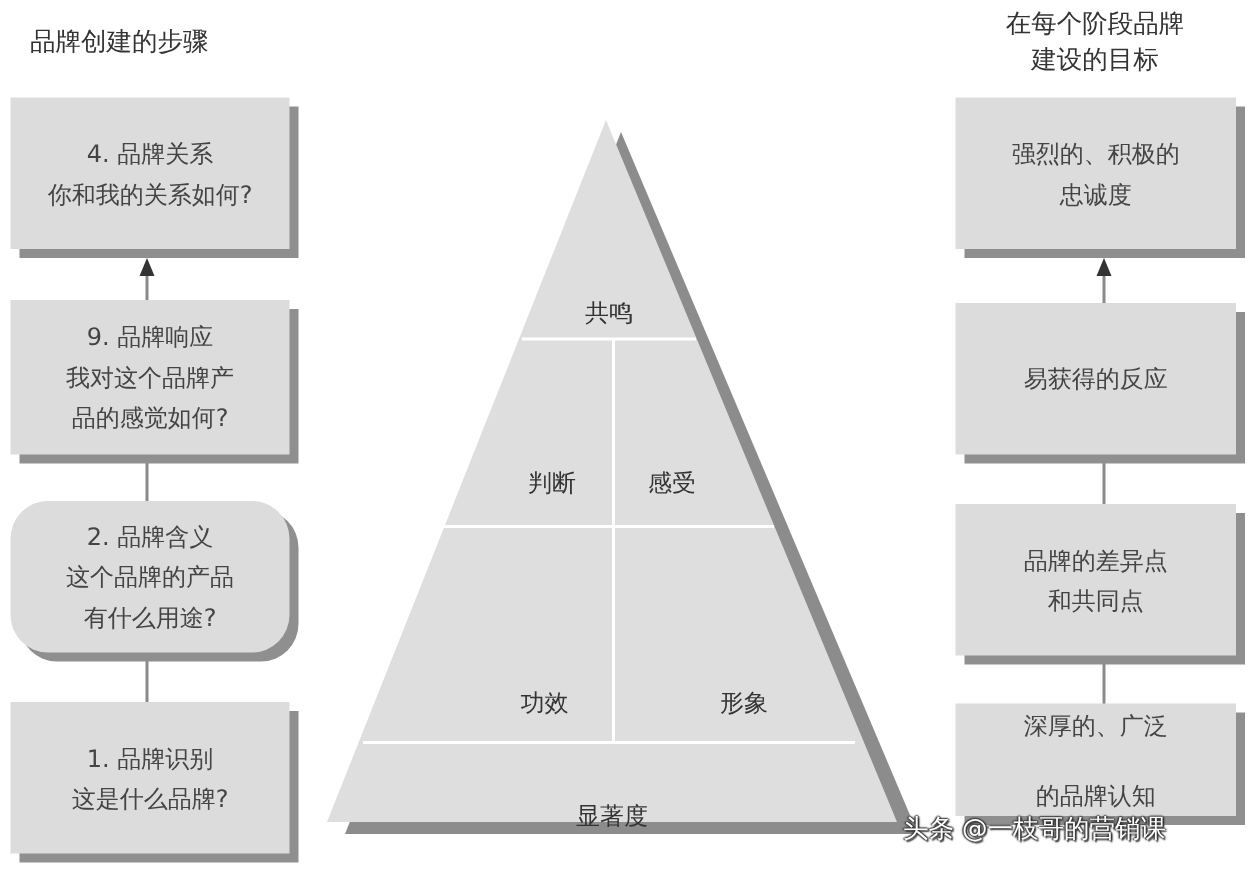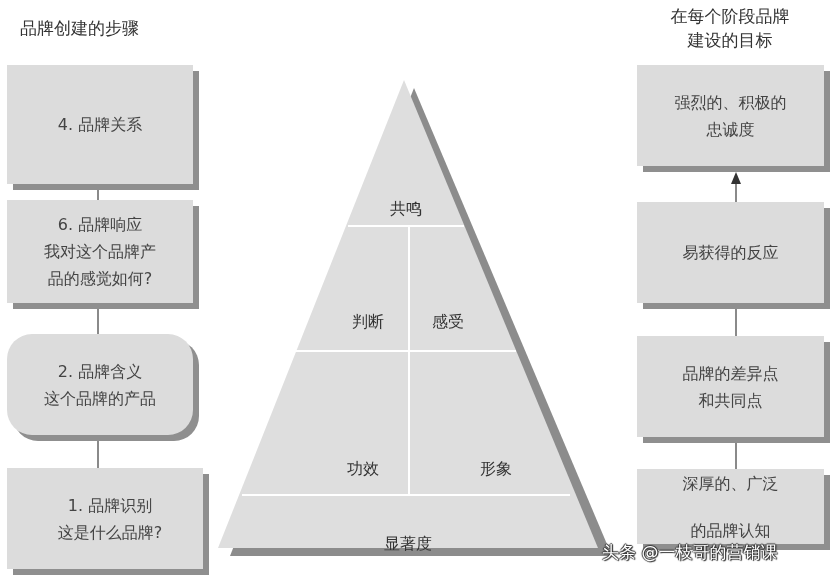--- a/index.html
+++ b/index.html
@@ -35,33 +35,35 @@
 </head>
 <body>
 
 <div class="col-title" style="left:20px; top:16px;">品牌创建的步骤</div>
 
 <div class="vline" style="left:97px; top:180px; height:20px;"></div>
 <div class="arrow-head" style="left:93px; top:172px;"></div>
 <div class="vline" style="left:97px; top:304px; height:30px;"></div>
 <div class="vline" style="left:97px; top:436px; height:32px;"></div>
 
-<div class="box" style="left:7px; top:65px; width:186px; height:119px;">
+<div class="box" style="left:7px; top:65px; width:186px; height:101px;">
   <div>4. 品牌关系</div>
+  <div>你和我的关系如何?</div>
 </div>
 <div class="box" style="left:7px; top:200px; width:186px; height:103px;">
-  <div>6. 品牌响应</div>
+  <div>9. 品牌响应</div>
   <div>我对这个品牌产</div>
   <div>品的感觉如何?</div>
 </div>
 <div class="box" style="left:7px; top:334px; width:186px; height:101px;border-radius:25px;">
   <div>2. 品牌含义</div>
   <div>这个品牌的产品</div>
+  <div>有什么用途?</div>
 </div>
-<div class="box" style="left:7px; top:468px; width:186px; height:101px;padding-left:10px;">
+<div class="box" style="left:7px; top:468px; width:186px; height:101px;">
   <div>1. 品牌识别</div>
   <div>这是什么品牌?</div>
 </div>
 
 <svg width="840" height="580" style="position:absolute; left:0; top:0;" viewBox="0 0 840 580">
   <polygon points="414,88 612,556 230,556" fill="#8c8c8c"></polygon>
   <polygon points="404,80 598,548 218,548" fill="#dedede"></polygon>
   <line x1="348" y1="226" x2="464" y2="226" stroke="#fff" stroke-width="2"></line>
   <line x1="296" y1="351" x2="516" y2="351" stroke="#fff" stroke-width="2"></line>
   <line x1="242" y1="495" x2="570" y2="495" stroke="#fff" stroke-width="2"></line>

